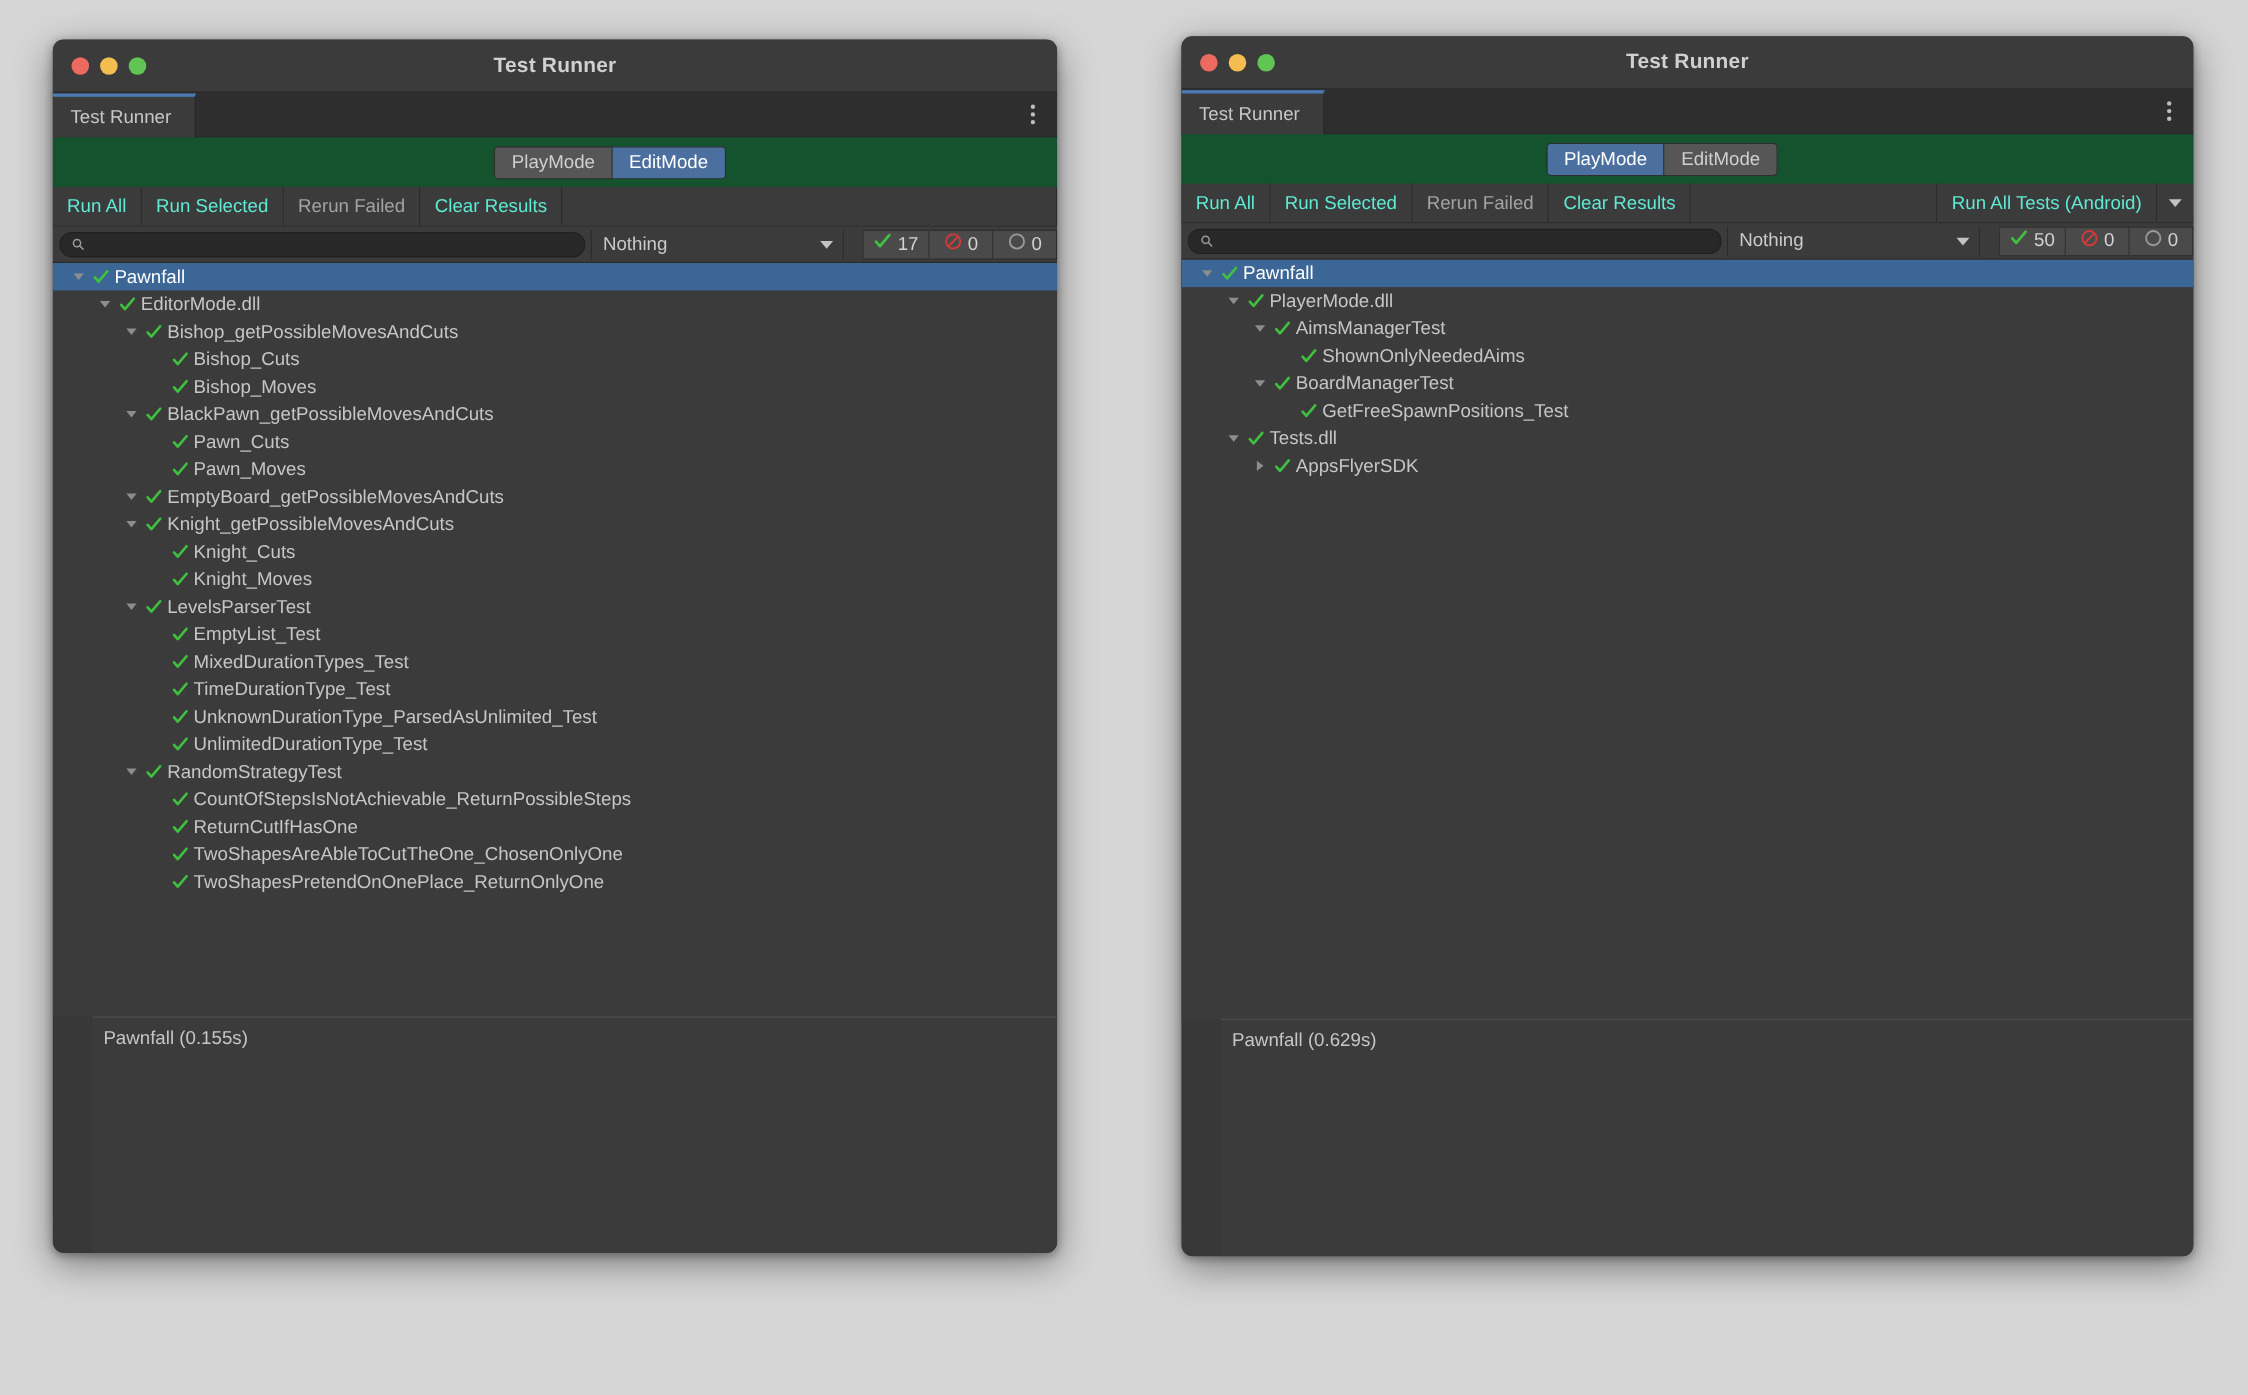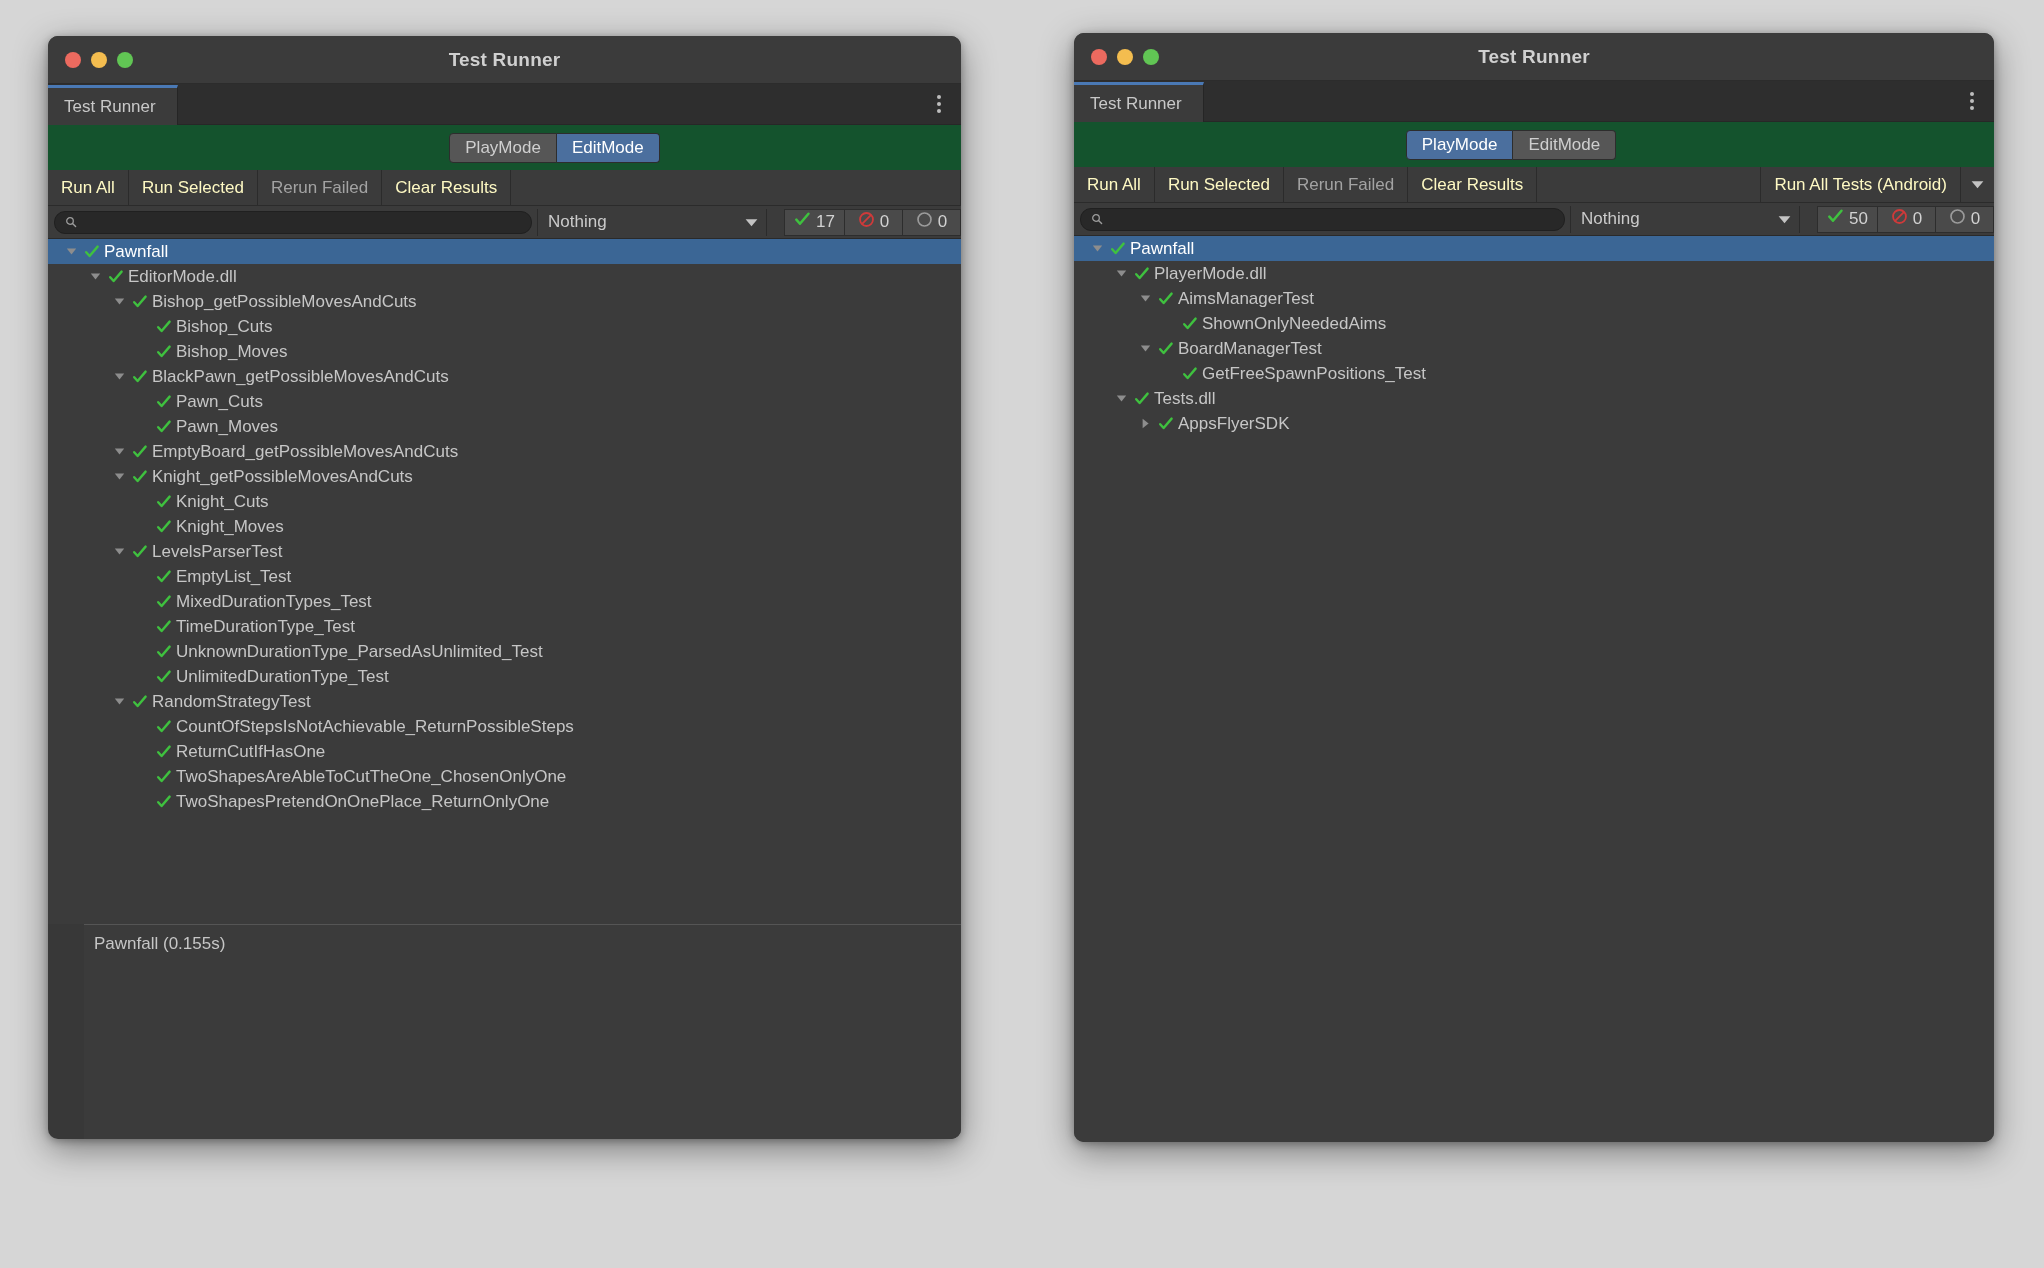--- a/index.html
+++ b/index.html
@@ -136,21 +136,21 @@
     display: flex;
     align-items: stretch;
     flex: 0 0 auto;
     border-bottom: 1px solid #2b2b2b;
   }
   .tbtn {
     padding: 0 13px;
     display: flex;
     align-items: center;
     font-size: 17px;
-    color: #fef9c3;
+    color: #5eead4;
     border-right: 1px solid #2b2b2b;
     background: #3b3b3b;
     cursor: pointer;
     white-space: nowrap;
   }
   .tbtn.disabled { color: #a3a3a3; cursor: default; }
   .tbtn.spacer { flex: 1 1 auto; border-right: 1px solid #2b2b2b; cursor: default; }
   .tbtn.flat-right { border-right: none; }
   .tbtn-caret {
     width: 34px;
@@ -797,14 +797,17 @@
             </span>
             <span class="status-icon">
               <svg width="16" height="16" viewBox="0 0 16 16">
                 <path d="M2.2 8.2 L5.6 12.0 L13.6 2.6" stroke="#3fc13f" stroke-width="2.4" fill="none" stroke-linecap="round" stroke-linejoin="round"></path>
               </svg>
             </span>
             <span class="rowlabel">AppsFlyerSDK</span>
           </div>
         </div>
       </div>
+      <div class="detailpane">
+        <div class="detailtext">Pawnfall (0.629s)</div>
+      </div>
     </div>
   </div>
 
 </body></html>

